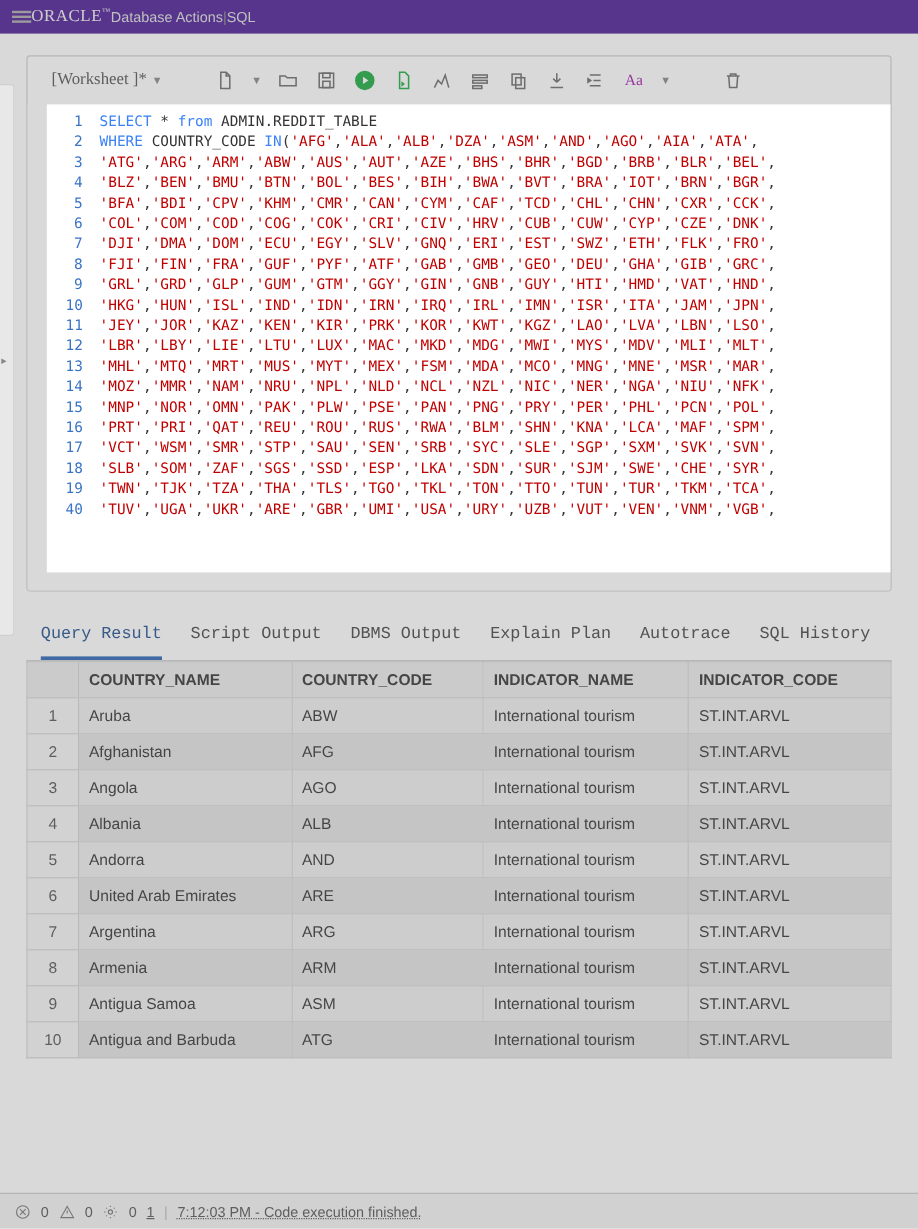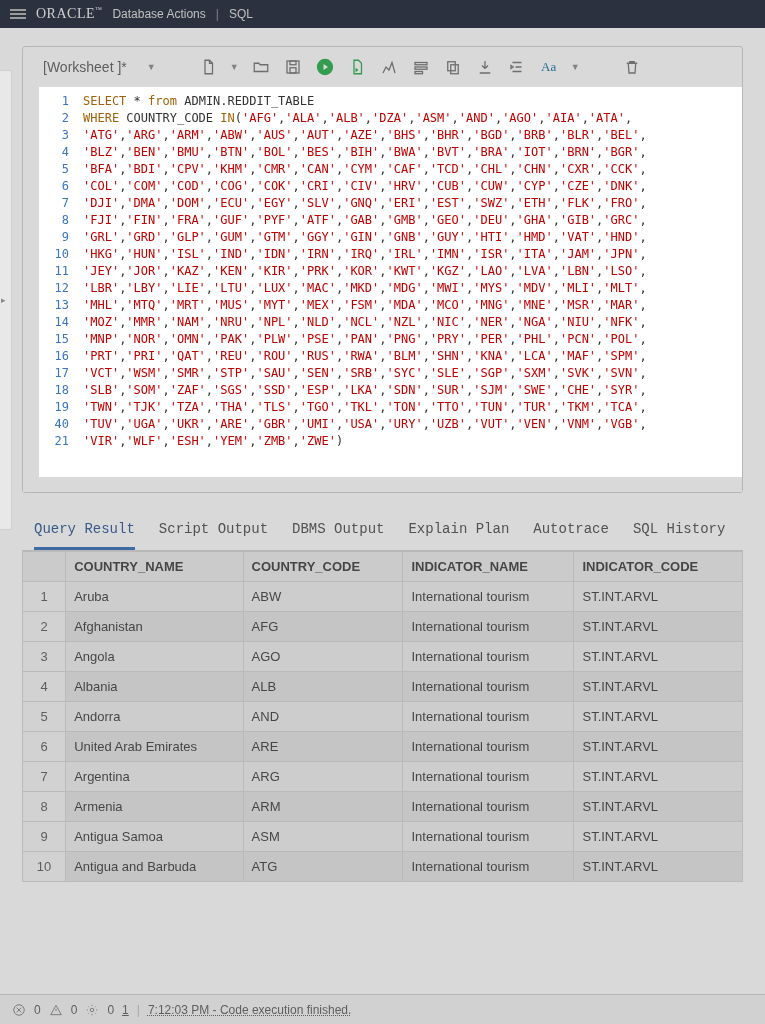--- a/index.html
+++ b/index.html
@@ -13,42 +13,42 @@
   }
   
   .dim-layer {
     position:absolute; left:0; top:0; right:0; bottom:0;
     background:rgba(120,120,120,0.28);
     pointer-events:none;
     z-index:3;
   }
   
   .top-ribbon {
-    height:28px; background:#0f172a; color:#ddd;
-    display:flex; align-items:center; gap:10px; padding:0 10px;
+    height:28px; background:#4c1d95; color:#ddd;
+    display:flex; align-items:center; padding:0 10px;
     font-size:12px;
   }
   .burger { width:16px; display:flex; flex-direction:column; gap:2px; cursor:pointer;}
   .burger span{height:2px;background:#aaa;}
   .oracle-word { font-family:"Times New Roman",serif;font-size:14px;letter-spacing:0.5px;
                  color:#eee;}
   .oracle-word::after{content:"™";font-size:7px;vertical-align:super;}
   .ribbon-sep{color:#888;}
   
   .frame { padding:18px 22px 0 22px; }
   .panel {
     border:1px solid #cfcfcf; border-radius:3px;
     background:#fff; padding:8px 0 0 0;
   }
   
   .ws-bar {
     display:flex; align-items:center; gap:12px;
     padding:2px 14px 10px 20px;
   }
-  .ws-title { color:#555; font-size:14px; display:flex; align-items:center; gap:20px;}
+  .ws-title { color:#555; font-size:14px; display:flex; align-items:center; gap:4px;font-family:Liberation Serif, serif;}
   .tb-spacer{flex:0 0 18px;}
   .tb-icon {
     width:20px; height:20px; color:#6b6b6b; display:flex;
     align-items:center; justify-content:center; cursor:pointer;
   }
   .tb-icon svg{width:18px;height:18px;fill:none;stroke:currentColor;stroke-width:1.7;}
   .run-btn{ color:#1aab40; }
   .run-btn svg{fill:#1aab40;stroke:#1aab40;}
   
   .editor-wrap{
@@ -63,21 +63,21 @@
   .code{
     font-family:Menlo,Consolas,monospace; font-size:12px; line-height:17px;
     padding:6px 0 6px 0;
   }
   .code-row{display:flex;}
   .ln{
     width:44px; text-align:right; color:#3a74c4; padding-right:14px;
     user-select:none;
   }
   .cd{flex:1; white-space:pre; color:#333;}
-  .k{color:#a16207;}   
+  .k{color:#3b82f6;}   
   .g{color:#c00000;}   
   .p{color:#333;}      
   
   .result-tabs{
     display:flex; gap:24px; padding:10px 0 0 12px;
     font-size:14px; color:#444;
     border-bottom:1px solid #d0d0d0;
     margin-top:18px;
   }
   .result-tabs span{padding-bottom:10px;cursor:pointer;font-family:Liberation Mono, monospace;}
@@ -201,21 +201,21 @@
       <span class="tb-icon">
         <svg viewBox="0 0 24 24">
             <path d="M12 4v10m0 0l-4-4m4 4l4-4M5 20h14"></path>
           </svg>
         </span>
       <span class="tb-icon">
         <svg viewBox="0 0 24 24">
             <path d="M6 6h12M10 12h8M6 18h12M4 10l3 2-3 2z"></path>
           </svg>
         </span>
-      <span class="tb-icon" style="font-family:serif;color:#0369a1">Aa</span>
+      <span class="tb-icon" style="font-family:serif;color:#a21caf">Aa</span>
       <span class="chev">▼</span>
       <span class="tb-spacer"></span>
       <span class="tb-icon">
         <svg viewBox="0 0 24 24">
             <path d="M5 7h14M9 7V5h6v2m-8 0l1 13h8l1-13"></path>
           </svg>
         </span>
     </div>
 
     <div class="editor-wrap">
@@ -293,24 +293,20 @@
               <span class="ln">18</span>
               <span class="cd"><span class="g">'SLB'</span><span class="p">,</span><span class="g">'SOM'</span><span class="p">,</span><span class="g">'ZAF'</span><span class="p">,</span><span class="g">'SGS'</span><span class="p">,</span><span class="g">'SSD'</span><span class="p">,</span><span class="g">'ESP'</span><span class="p">,</span><span class="g">'LKA'</span><span class="p">,</span><span class="g">'SDN'</span><span class="p">,</span><span class="g">'SUR'</span><span class="p">,</span><span class="g">'SJM'</span><span class="p">,</span><span class="g">'SWE'</span><span class="p">,</span><span class="g">'CHE'</span><span class="p">,</span><span class="g">'SYR'</span><span class="p">,</span></span>
             </div>
             <div class="code-row">
               <span class="ln">19</span>
               <span class="cd"><span class="g">'TWN'</span><span class="p">,</span><span class="g">'TJK'</span><span class="p">,</span><span class="g">'TZA'</span><span class="p">,</span><span class="g">'THA'</span><span class="p">,</span><span class="g">'TLS'</span><span class="p">,</span><span class="g">'TGO'</span><span class="p">,</span><span class="g">'TKL'</span><span class="p">,</span><span class="g">'TON'</span><span class="p">,</span><span class="g">'TTO'</span><span class="p">,</span><span class="g">'TUN'</span><span class="p">,</span><span class="g">'TUR'</span><span class="p">,</span><span class="g">'TKM'</span><span class="p">,</span><span class="g">'TCA'</span><span class="p">,</span></span>
             </div>
             <div class="code-row">
               <span class="ln">40</span>
               <span class="cd"><span class="g">'TUV'</span><span class="p">,</span><span class="g">'UGA'</span><span class="p">,</span><span class="g">'UKR'</span><span class="p">,</span><span class="g">'ARE'</span><span class="p">,</span><span class="g">'GBR'</span><span class="p">,</span><span class="g">'UMI'</span><span class="p">,</span><span class="g">'USA'</span><span class="p">,</span><span class="g">'URY'</span><span class="p">,</span><span class="g">'UZB'</span><span class="p">,</span><span class="g">'VUT'</span><span class="p">,</span><span class="g">'VEN'</span><span class="p">,</span><span class="g">'VNM'</span><span class="p">,</span><span class="g">'VGB'</span><span class="p">,</span></span>
-            </div>
-            <div class="code-row">
-              <span class="ln">21</span>
-              <span class="cd"><span class="g">'VIR'</span><span class="p">,</span><span class="g">'WLF'</span><span class="p">,</span><span class="g">'ESH'</span><span class="p">,</span><span class="g">'YEM'</span><span class="p">,</span><span class="g">'ZMB'</span><span class="p">,</span><span class="g">'ZWE'</span><span class="p">)</span></span>
             </div>
           </div>
       </div>
     </div>
   </div>
 
   <div class="result-tabs">
     <span class="active">Query Result</span>
     <span>Script Output</span>
     <span>DBMS Output</span>

